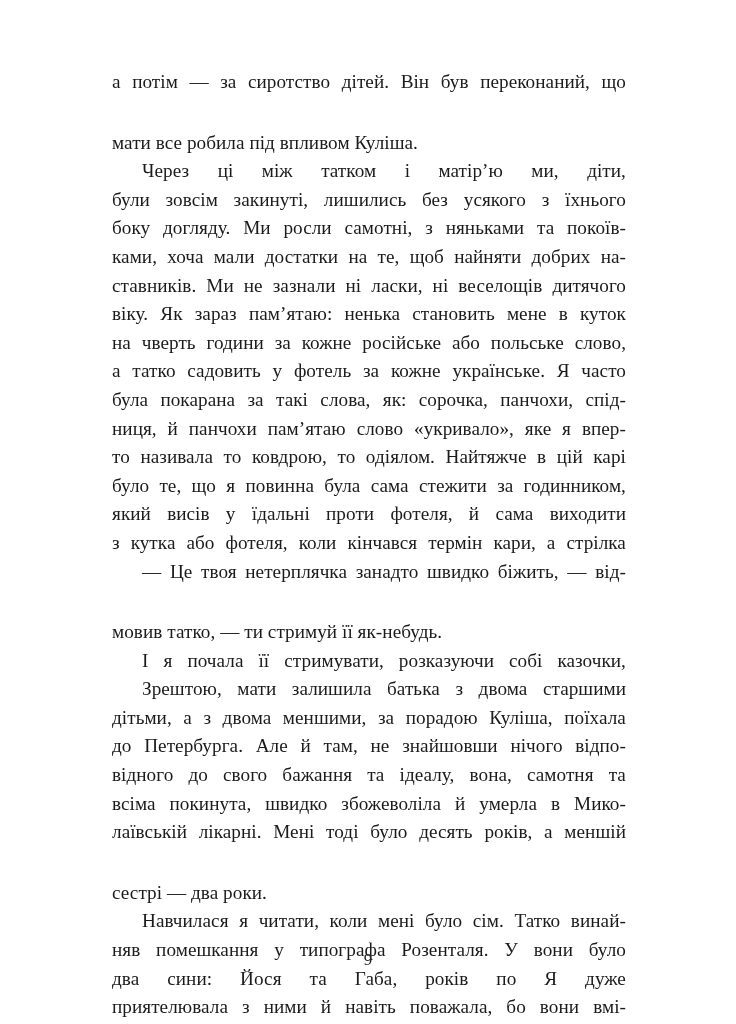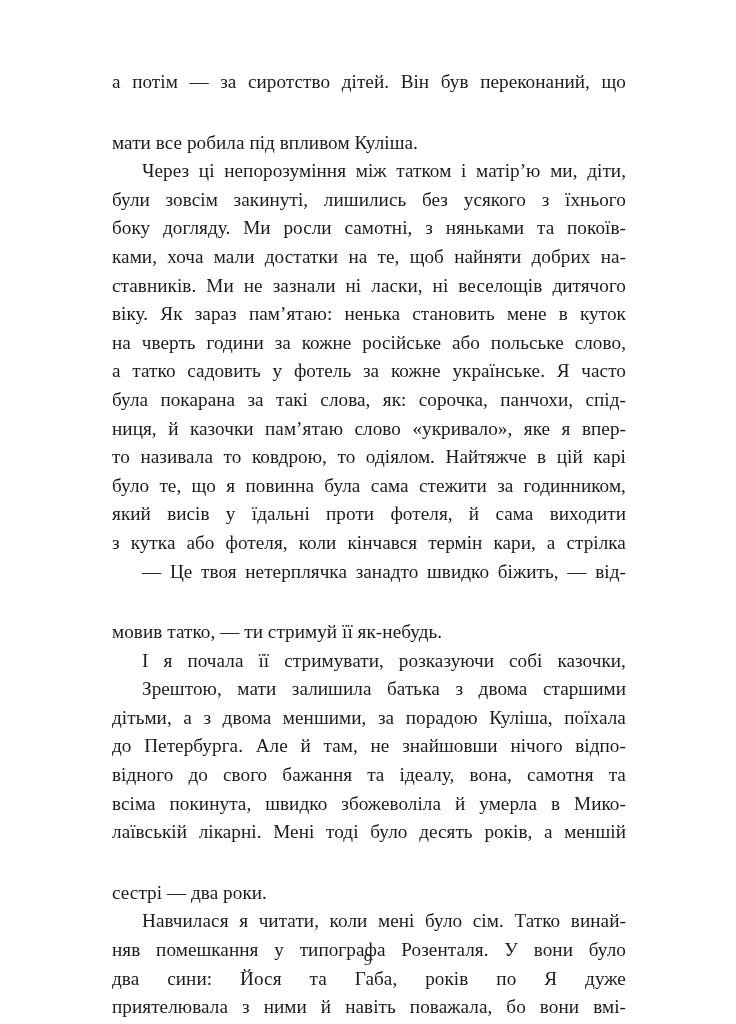--- a/index.html
+++ b/index.html
@@ -92,21 +92,20 @@
         <span>дітей.</span>
         <span>Він</span>
         <span>був</span>
         <span>переконаний,</span>
         <span>що</span>
       </div>
       <div class="line flush">мати все робила під впливом Куліша.</div>
       <div class="line just indent">
         <span>Через</span>
         <span>ці</span>
-        <span>непорозуміння</span>
         <span>між</span>
         <span>татком</span>
         <span>і</span>
         <span>матір’ю</span>
         <span>ми,</span>
         <span>діти,</span>
       </div>
       <div class="line just">
         <span>були</span>
         <span>зовсім</span>
@@ -192,21 +191,21 @@
         <span>такі</span>
         <span>слова,</span>
         <span>як:</span>
         <span>сорочка,</span>
         <span>панчохи,</span>
         <span>спід-</span>
       </div>
       <div class="line just">
         <span>ниця,</span>
         <span>й</span>
-        <span>казочки</span>
+        <span>панчохи</span>
         <span>пам’ятаю</span>
         <span>слово</span>
         <span>«укривало»,</span>
         <span>яке</span>
         <span>я</span>
         <span>впер-</span>
       </div>
       <div class="line just">
         <span>то</span>
         <span>називала</span>

